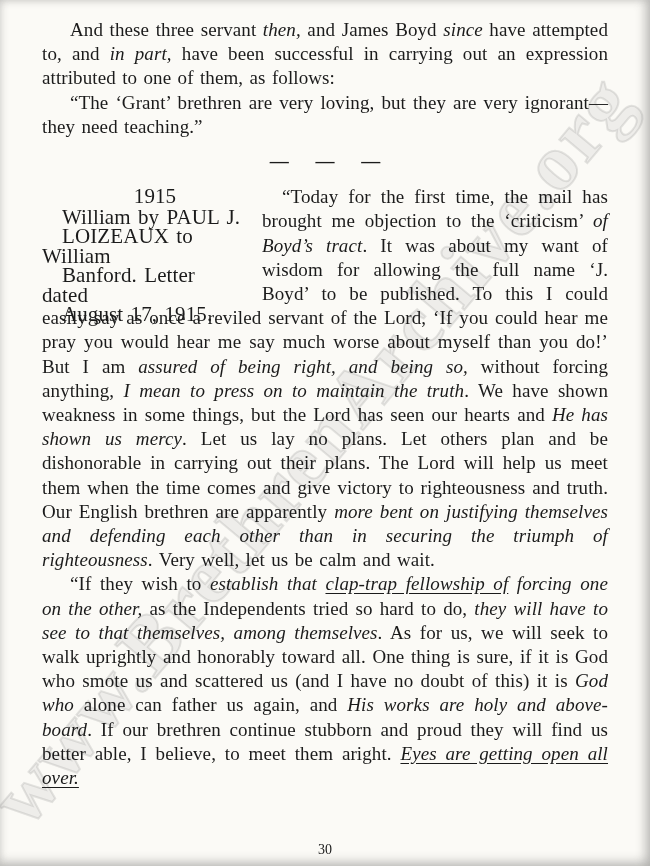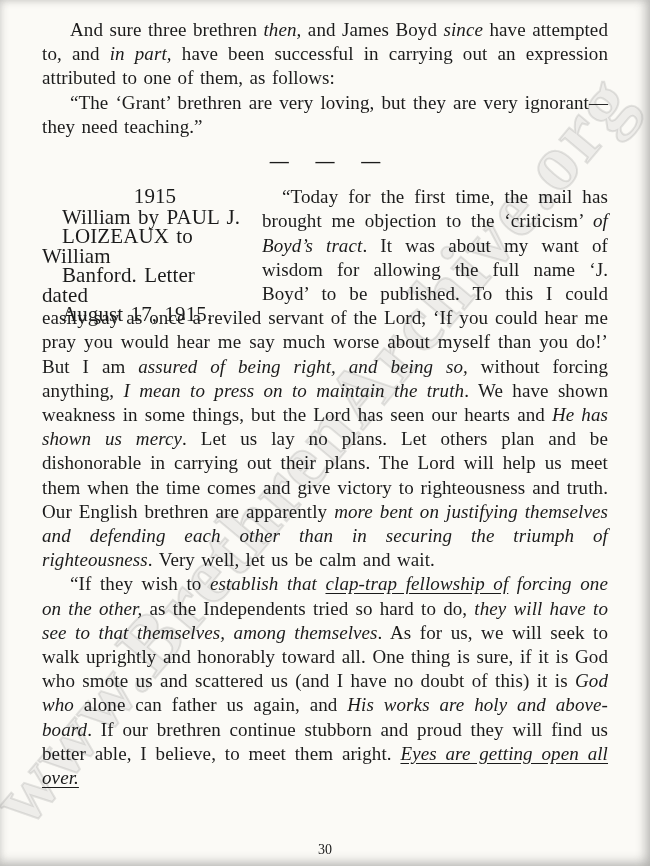--- a/index.html
+++ b/index.html
@@ -84,21 +84,21 @@
 </style>
 </head>
 <body>
 
 <div class="page">
 
   <div class="watermark">www.BrethrenArchive.org</div>
 
   <div class="content">
 
-    <p class="para indent"><span>And sure three brethren </span><span class="it">then,</span><span> and James Boyd </span><span class="it">since</span><span> have attempted to, and </span><span class="it">in part,</span><span> have been successful in carrying out an expression attributed to one of them, as follows:</span></p>
+    <p class="para indent"><span>And these three servant </span><span class="it">then,</span><span> and James Boyd </span><span class="it">since</span><span> have attempted to, and </span><span class="it">in part,</span><span> have been successful in carrying out an expression attributed to one of them, as follows:</span></p>
 
     <p class="para indent"><span>“The ‘Grant’ brethren are very loving, but they are very ignorant—they need teaching.”</span></p>
 
     <div class="separator">— — —</div>
 
     <div class="para letter-par">
       <div class="sidenote">
         <div class="sidenote-year">1915</div>
         <div class="sidenote-line">William by PAUL J.</div>
         <div class="sidenote-line">LOIZEAUX to William</div>

